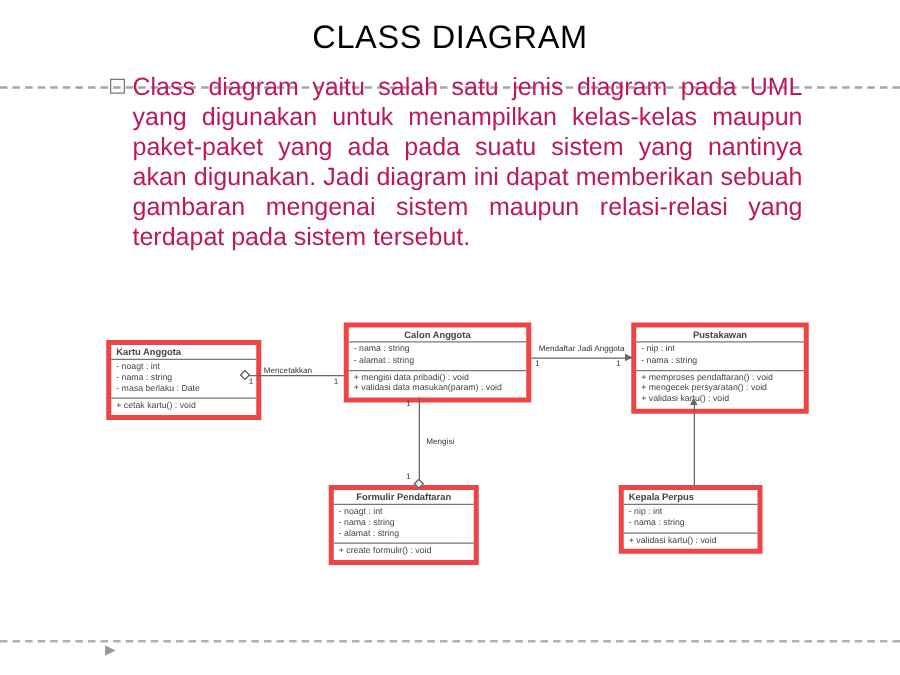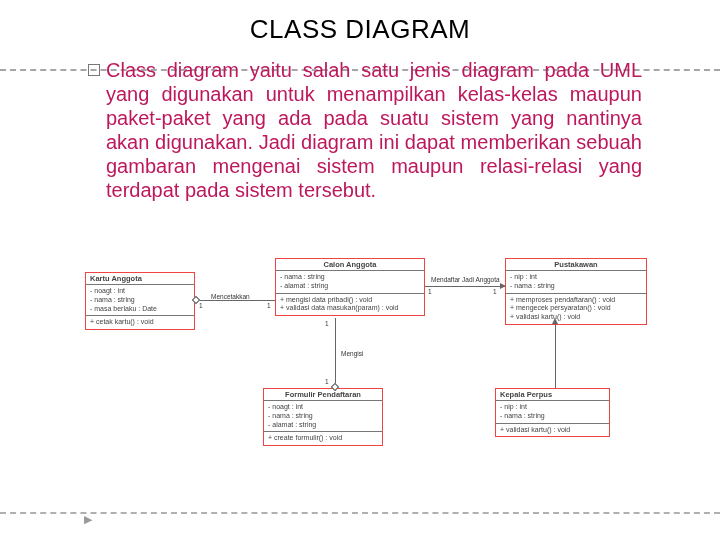--- a/index.html
+++ b/index.html
@@ -73,21 +73,21 @@
     top: 258px;
     left: 85px;
     width: 550px;
     height: 240px;
     font-size: 7px;
     color: #444;
   }
   .uml {
     position: absolute;
     background: #fff;
-    border: 1px solid #ef4444;
+    border: 4px solid #ef4444;
     width: 120px;
   }
   .uml .hd {
     border-bottom: 1px solid #777;
     padding: 1px 4px;
     font-weight: bold;
     font-size: 7.5px;
   }
   .uml .sec {
     border-bottom: 1px solid #777;
@@ -134,21 +134,21 @@
 <h1 class="title">CLASS DIAGRAM</h1>
 
 <div class="dash-top"></div>
 
 <div class="paragraph-wrap">
   <p class="paragraph"><span class="bullet-box"></span><span>Class diagram yaitu salah satu jenis diagram pada UML yang digunakan untuk menampilkan kelas-kelas maupun paket-paket yang ada pada suatu sistem yang nantinya akan digunakan. Jadi diagram ini dapat memberikan sebuah gambaran mengenai sistem maupun relasi-relasi yang terdapat pada sistem tersebut.</span></p>
 </div>
 
 <div class="diagram">
 
-  <div class="uml" style="left:0px; top:14px; width:110px">
+  <div class="uml" style="left:0px; top:14px; width:124px">
     <div class="hd">Kartu Anggota</div>
     <div class="sec">
       <div class="attr">- noagt : int</div>
       <div class="attr">- nama : string</div>
       <div class="attr">- masa berlaku : Date</div>
     </div>
     <div class="sec">
       <div class="attr">+ cetak kartu() : void</div>
     </div>
   </div>

